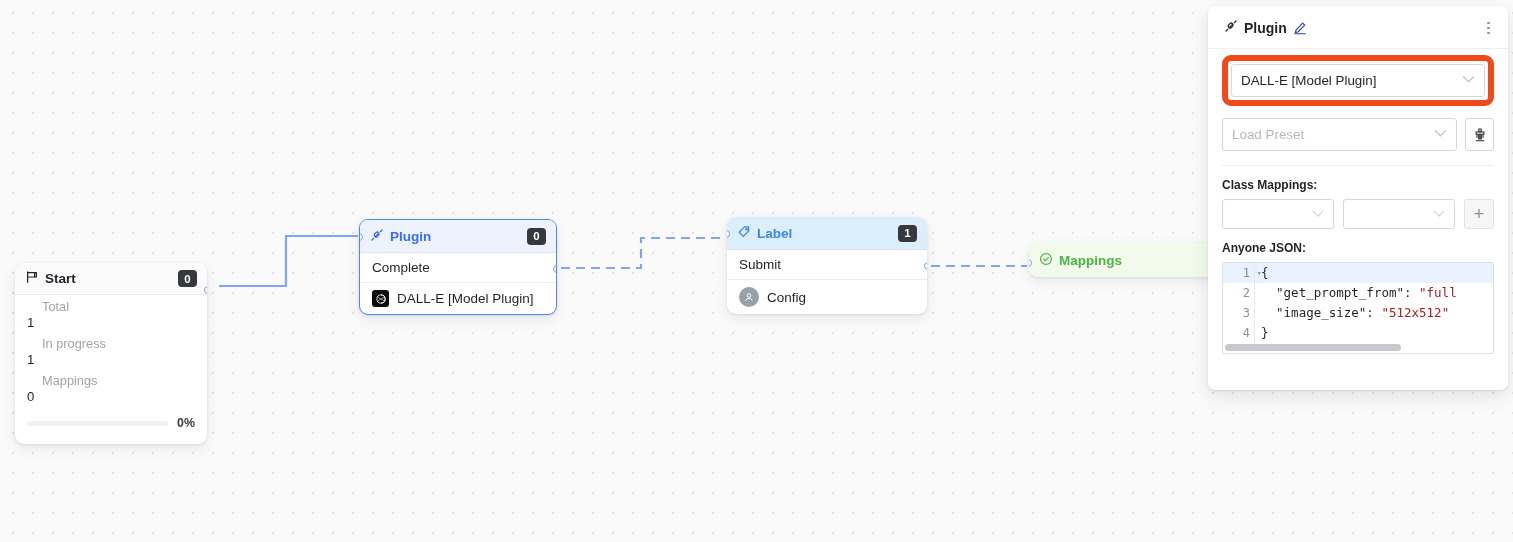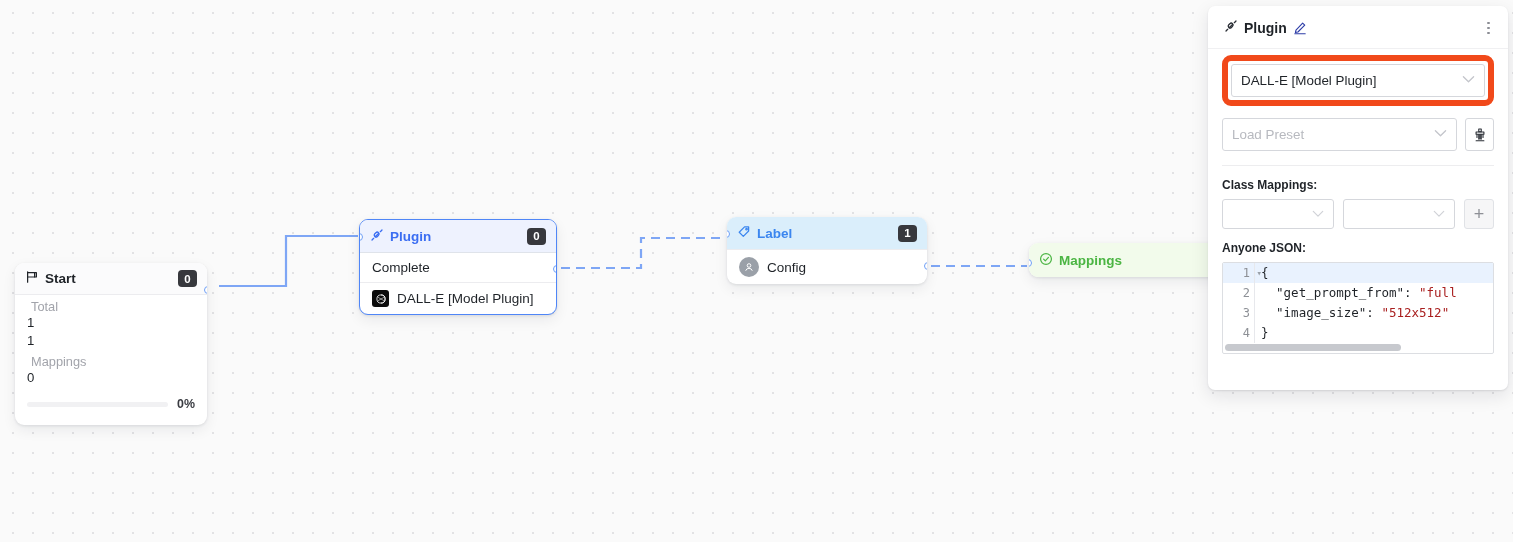--- a/index.html
+++ b/index.html
@@ -50,21 +50,21 @@
     font-size: 13.5px; color: #1f2328;
     border-top: 1px solid #ececef;
     display: flex; align-items: center; gap: 8px;
     white-space: nowrap;
   }
   .node-row.first { border-top: 1px solid #dfe3ea; }
 
   
   #node-start { left: 15px; top: 263px; width: 192px; }
   #node-start .node-head { background: #fbfbfc; border-bottom: 1px solid #ececef; color: #1f2328; }
-  .stat-k { font-size: 12.8px; color: #a2a4ab; padding: 4px 16px 0; }
+  .stat-k { font-size: 12.8px; color: #a2a4ab; padding: 4px 27px 0; }
   .stat-v { font-size: 13.2px; color: #1f2328; padding: 1px 12px 2px; }
   .progress-wrap { display: flex; align-items: center; gap: 9px; padding: 10px 12px 14px; }
   .progress-track { flex: 1; height: 5px; border-radius: 3px; background: #f1f1f3; }
   .progress-pct { font-size: 12.4px; color: #3a3c42; font-weight: 600; }
 
   
   #node-plugin { left: 359px; top: 219px; width: 198px; }
   #node-plugin .node-head { background: #eef2fe; color: #3b6ef2; }
   .oai-ico {
     width: 17px; height: 17px; border-radius: 3px; background: #0c0c0c;
@@ -183,20 +183,21 @@
             <path d="M3 3h8v5H3"></path>
             <path d="M11 3h2v5h-2"></path>
         </svg>
       </span>
       <span class="ttl">Start</span>
       <span class="badge">0</span>
     </div>
     <div>
       <div class="stat-k">Total</div>
       <div class="stat-v">1</div>
+      <div class="stat-k">In progress</div>
       <div class="stat-v">1</div>
       <div class="stat-k">Mappings</div>
       <div class="stat-v">0</div>
     </div>
     <div class="progress-wrap">
       <div class="progress-track"></div>
       <div class="progress-pct">0%</div>
     </div>
     <span class="port" style="right:-5px; top:23px;"></span>
   </div>
@@ -233,20 +234,21 @@
     <div class="node-head">
       <span>
         <svg width="14" height="14" viewBox="0 0 16 16" fill="none" stroke="#3b86ef" stroke-width="1.4" stroke-linejoin="round">
           <path d="M8.6 2.2 H13.3 V6.9 L7.2 13 L2.5 8.3 Z"></path>
           <circle cx="10.9" cy="4.8" r="0.9"></circle>
         </svg>
       </span>
       <span class="ttl">Label</span>
       <span class="badge">1</span>
     </div>
+    <div class="node-row first">Submit</div>
     <div class="node-row">
       <span class="avatar">
         <svg width="12" height="12" viewBox="0 0 16 16" fill="none" stroke="#ffffff" stroke-width="1.3">
           <circle cx="8" cy="6" r="2.4"></circle>
             <path d="M3.6 13 a4.6 4.6 0 0 1 8.8 0"></path>
         </svg>
       </span>
       <span>Config</span>
     </div>
     <span class="port" style="left:-5px; top:13px;"></span>

